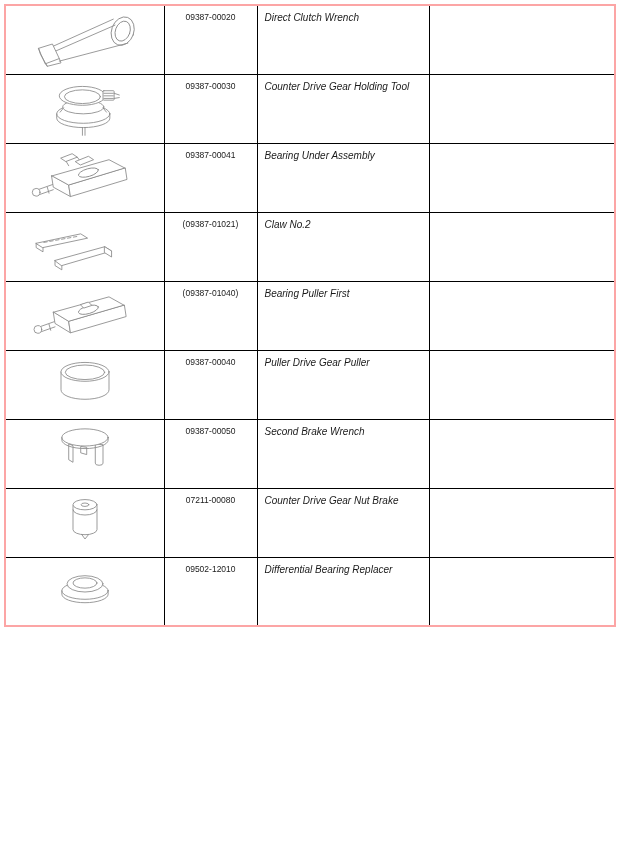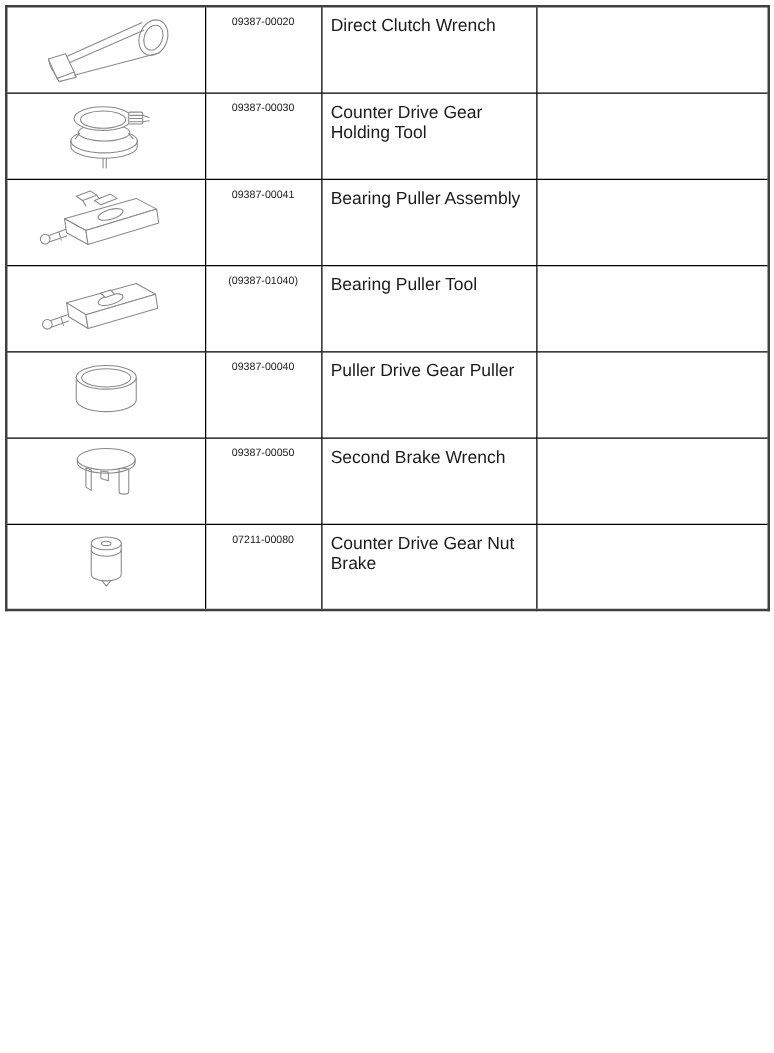--- a/index.html
+++ b/index.html
@@ -8,36 +8,36 @@
     width: 619px; height: 842px;
     background: #ffffff;
     color: #1a1a1a;
     font-family: "Liberation Sans", sans-serif;
   }
   .page { position: absolute; left: 4px; top: 4px; }
   table.sst {
     border-collapse: collapse;
     table-layout: fixed;
     width: 610px;
-    border: 2px solid #404040;
+    border: 2px solid #fca5a5;
   }
   .col-img  { width: 159px; }
   .col-part { width: 93px; }
   .col-desc { width: 172px; }
   .col-note { width: 186px; }
   td {
     border: 1px solid #000;
     height: 69px;
     padding: 0;
     vertical-align: top;
     overflow: hidden;
   }
   .c-img  { text-align: center; vertical-align: middle; }
   .c-part { text-align: center; padding-top: 6px; font-size: 8.5px; }
-  .c-desc { padding: 6px 4px 0 7px; font-size: 14px; }
+  .c-desc { padding: 6px 4px 0 7px; font-size: 10px; font-style: italic; }
   .tool { display: inline-block; line-height: 0; }
   .tool svg { display: block; margin: 0 auto; }
 </style>
 </head>
 <body>
 
 <div class="page">
   <table class="sst">
     <colgroup>
       <col class="col-img">
@@ -88,37 +88,52 @@
                   <path d="M64 18 l15 -6 6 4 -15 6 z"></path>
                   <path d="M36 35 L103 16 L122 26 L56 46 Z"></path>
                   <path d="M36 35 L38 48 L58 59 L56 46 Z"></path>
                   <path d="M56 46 L58 59 L124 39 L122 26 Z"></path>
                   <ellipse cx="79" cy="31" rx="12" ry="4.5" transform="rotate(-16 79 31)"></ellipse>
                   <path fill="none" d="M20 51 L37 45 M21 57 L38 51 M31 48 L33 55"></path>
                   <circle cx="18" cy="54" r="4.5"></circle>
                 </g>
               </svg></span></td>
           <td class="c-part"><span>09387-00041</span></td>
-          <td class="c-desc"><span>Bearing Puller Assembly</span></td>
+          <td class="c-desc"><span>Bearing Under Assembly</span></td>
+          <td class="c-note"></td>
+        </tr>
+        <tr>
+          <td class="c-img"><span class="tool"><svg width="130" height="60" viewBox="0 0 150 70">
+                <g fill="#fff" stroke="#8a8a8a" stroke-width="1" stroke-linejoin="round" stroke-linecap="round">
+                  <path d="M18 33 L70 22 L78 27 L26 38 Z"></path>
+                  <path fill="none" d="M18 33 L18 38 L26 43 L26 38"></path>
+                  <path fill="none" stroke-dasharray="4 3" d="M27 32 L66 25"></path>
+                  <path d="M40 53 L98 37 L106 42 L48 59 Z"></path>
+                  <path d="M98 37 L106 42 L106 49 L98 44 Z"></path>
+                  <path fill="none" d="M40 53 L40 59 L48 64 L48 59"></path>
+                </g>
+              </svg></span></td>
+          <td class="c-part"><span>(09387-01021)</span></td>
+          <td class="c-desc"><span>Claw No.2</span></td>
           <td class="c-note"></td>
         </tr>
         <tr>
           <td class="c-img"><span class="tool"><svg width="130" height="60" viewBox="0 0 150 70">
                 <g fill="#fff" stroke="#8a8a8a" stroke-width="1" stroke-linejoin="round" stroke-linecap="round">
                   <path d="M38 33 L103 15 L121 25 L56 44 Z"></path>
                   <path d="M38 33 L40 46 L58 57 L56 44 Z"></path>
                   <path d="M56 44 L58 57 L123 38 L121 25 Z"></path>
                   <ellipse cx="79" cy="30" rx="12" ry="4.5" transform="rotate(-16 79 30)"></ellipse>
                   <path d="M70 24 l9 -3 4 4 -9 3 z"></path>
                   <path fill="none" d="M22 50 L39 44 M23 56 L40 50 M33 47 L35 54"></path>
                   <circle cx="20" cy="53" r="4.5"></circle>
                 </g>
               </svg></span></td>
           <td class="c-part"><span>(09387-01040)</span></td>
-          <td class="c-desc"><span>Bearing Puller Tool</span></td>
+          <td class="c-desc"><span>Bearing Puller First</span></td>
           <td class="c-note"></td>
         </tr>
         <tr>
           <td class="c-img"><span class="tool"><svg width="130" height="60" viewBox="0 0 150 70">
                 <g fill="#fff" stroke="#8a8a8a" stroke-width="1" stroke-linejoin="round" stroke-linecap="round">
                   <path d="M47 22 L47 43 A28 11 0 0 0 103 43 L103 22"></path>
                   <ellipse cx="75" cy="22" rx="28" ry="11"></ellipse>
                   <ellipse cx="75" cy="22.5" rx="23" ry="8.5"></ellipse>
                 </g>
               </svg></span></td>
@@ -147,15 +162,28 @@
                   <ellipse cx="75" cy="16" rx="14" ry="6"></ellipse>
                   <ellipse cx="75" cy="16" rx="4.5" ry="2"></ellipse>
                   <path fill="none" d="M61 22 A14 6 0 0 0 89 22"></path>
                   <path fill="none" d="M71 50.5 L75 56 L79 51"></path>
                 </g>
               </svg></span></td>
           <td class="c-part"><span>07211-00080</span></td>
           <td class="c-desc"><span>Counter Drive Gear Nut Brake</span></td>
           <td class="c-note"></td>
         </tr>
+        <tr>
+          <td class="c-img"><span class="tool"><svg width="130" height="60" viewBox="0 0 150 70">
+                <g fill="#fff" stroke="#8a8a8a" stroke-width="1" stroke-linejoin="round" stroke-linecap="round">
+                  <ellipse cx="75" cy="37" rx="27" ry="10"></ellipse>
+                  <path fill="none" d="M48 37 L48 41 A27 10 0 0 0 102 41 L102 37"></path>
+                  <ellipse cx="75" cy="29" rx="21" ry="9.5"></ellipse>
+                  <ellipse cx="75" cy="28" rx="14" ry="6"></ellipse>
+                </g>
+              </svg></span></td>
+          <td class="c-part"><span>09502-12010</span></td>
+          <td class="c-desc"><span>Differential Bearing Replacer</span></td>
+          <td class="c-note"></td>
+        </tr>
       </tbody>
   </table>
 </div>
 
 </body></html>

